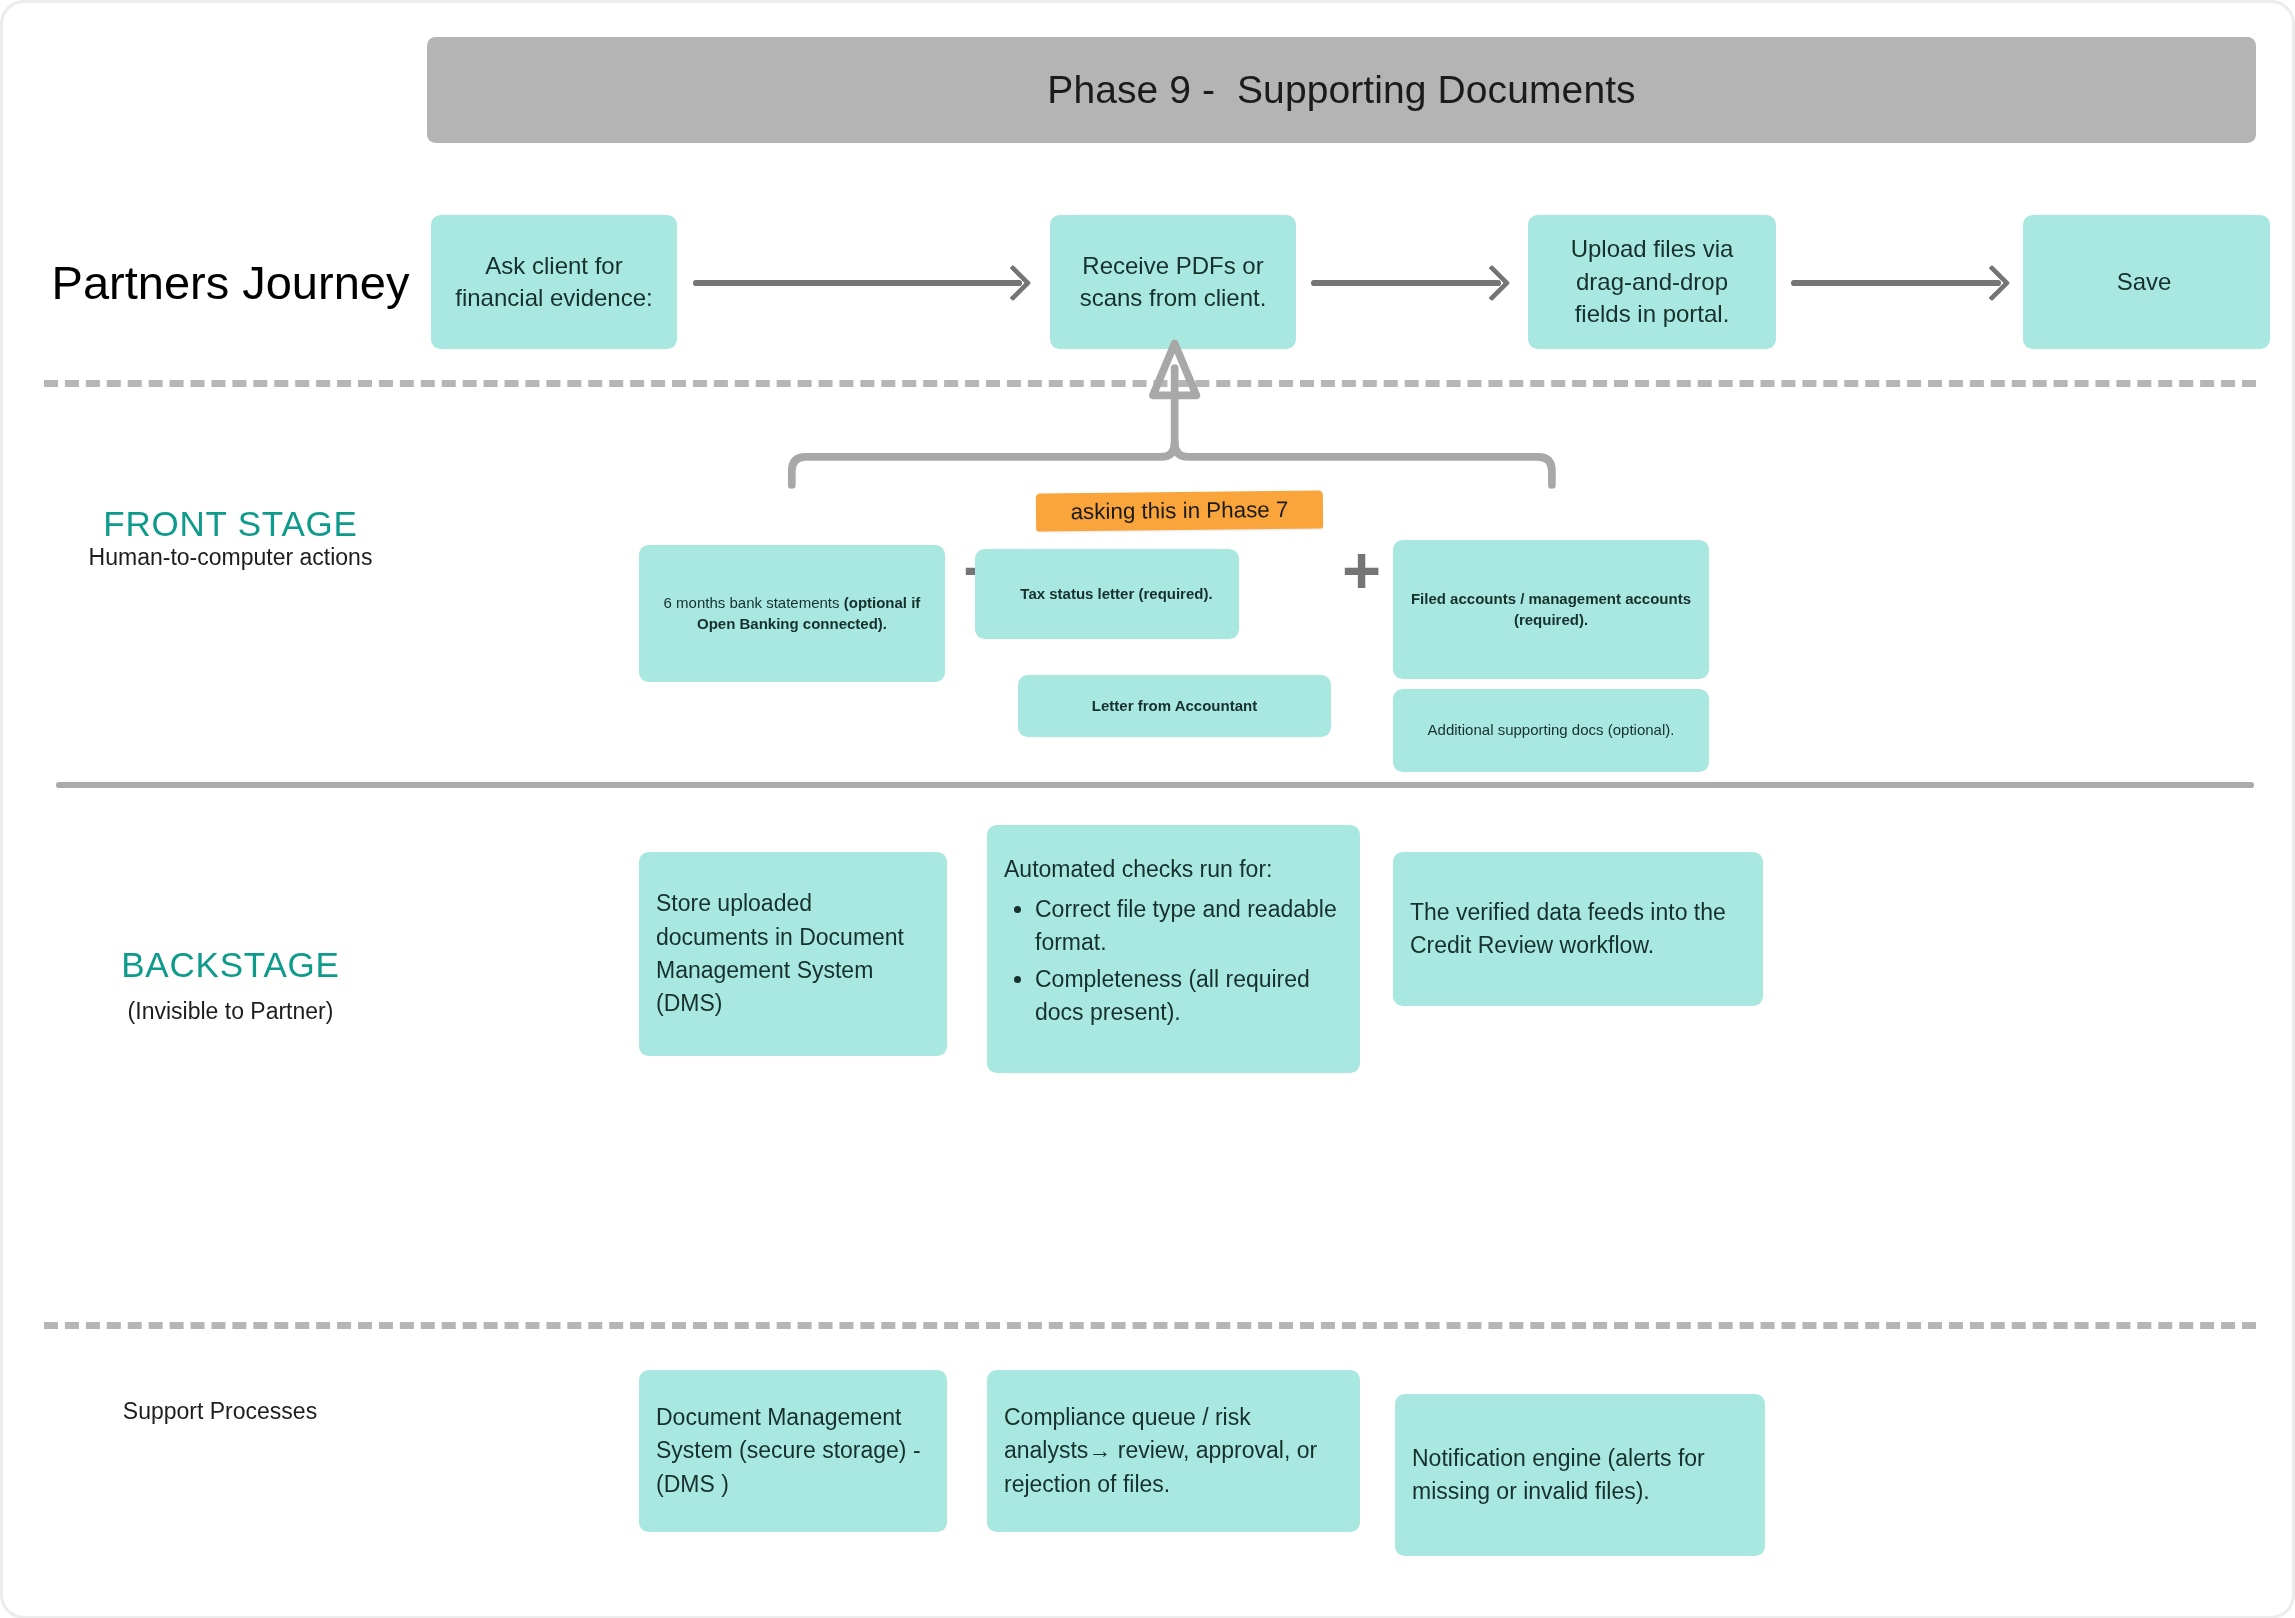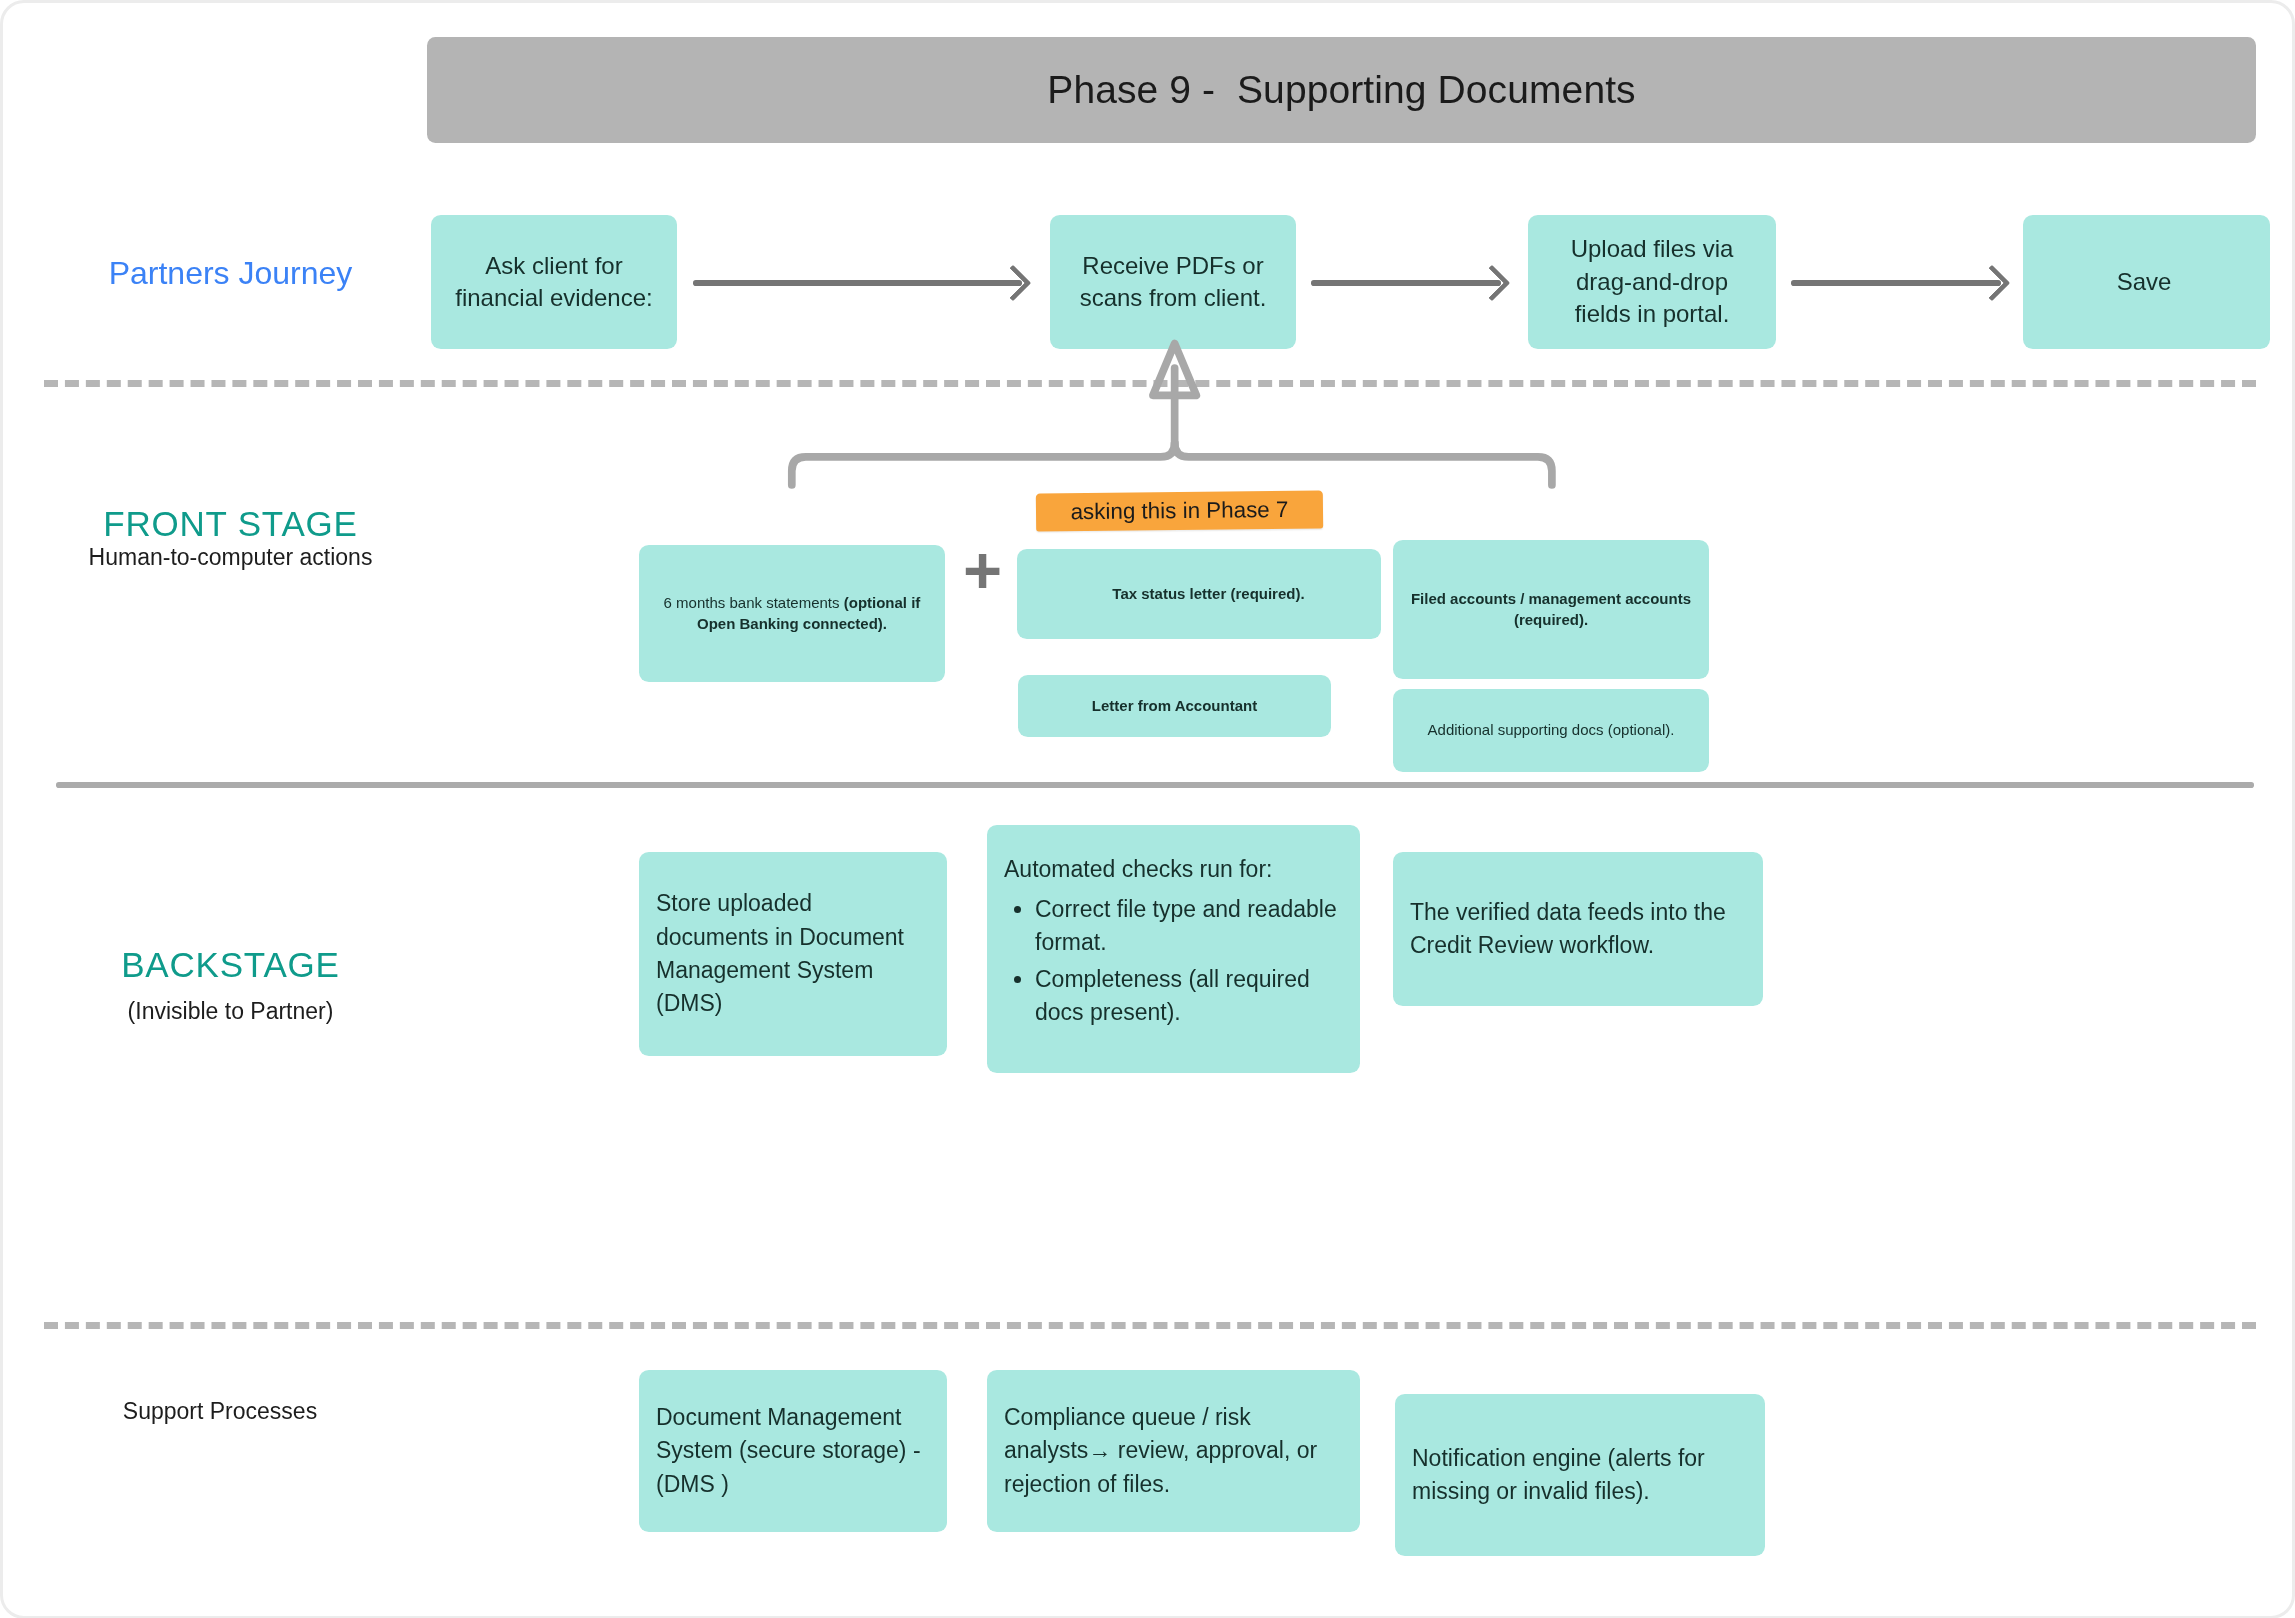--- a/index.html
+++ b/index.html
@@ -39,21 +39,21 @@
     white-space: pre;
   }
 
   
   .row-label {
     position: absolute;
     text-align: center;
   }
   #label-partners {
     left: 42px; top: 252px; width: 371px;
-    font-size: 32px; color: #3b82f6;
+    font-size: 47px; color: #000000;
   }
   #label-frontstage { left: 28px; top: 501px; width: 399px; }
   #label-frontstage .hdr {
     font-size: 35px; color: #0f9b8b; letter-spacing: 0.8px; display: block;
   }
   #label-frontstage .sub {
     font-size: 23px; color: #1d1d1d; display: block; margin-top: 0;
   }
   #label-backstage { left: 28px; top: 942px; width: 399px; }
   #label-backstage .hdr {
@@ -131,21 +131,21 @@
     transform: translateY(-50%) rotate(45deg);
     border-radius: 2.1px;
   }
   #ar-0 { left: 690px; top: 277px; width: 329px; }
   #ar-1 { left: 1308px; top: 277px; width: 190px; }
   #ar-2 { left: 1788px; top: 277px; width: 210px; }
 
   
   .fs-card { font-size: 15px; line-height: 1.37; margin-top: 24px; }
   #fs-bank   { left: 636px;  top: 518px;  width: 306px; height: 137px; }
-  #fs-tax    { left: 1014px; top: 522px;  width: 364px; height: 90px; padding-left: 36px; }
+  #fs-tax    { left: 972px; top: 522px;  width: 264px; height: 90px; padding-left: 36px; }
   #fs-acct   { left: 1015px; top: 648px;  width: 313px; height: 62px;  }
   #fs-filed  { left: 1390px; top: 513px;  width: 316px; height: 139px; }
   #fs-addl   { left: 1390px; top: 662px;  width: 316px; height: 83px; }
   .bold-part { font-weight: bold; }
 
   
   .plus {
     position: absolute;
     color: #757575;
     font-size: 67px;

